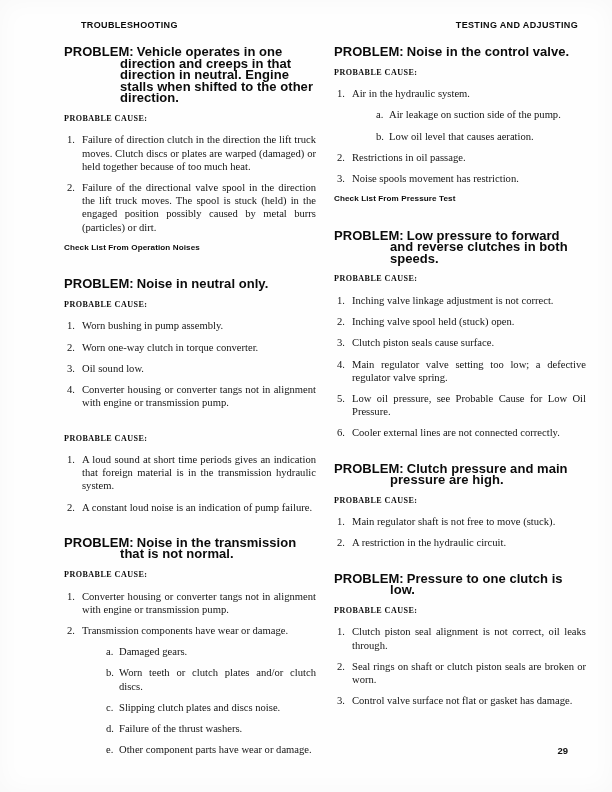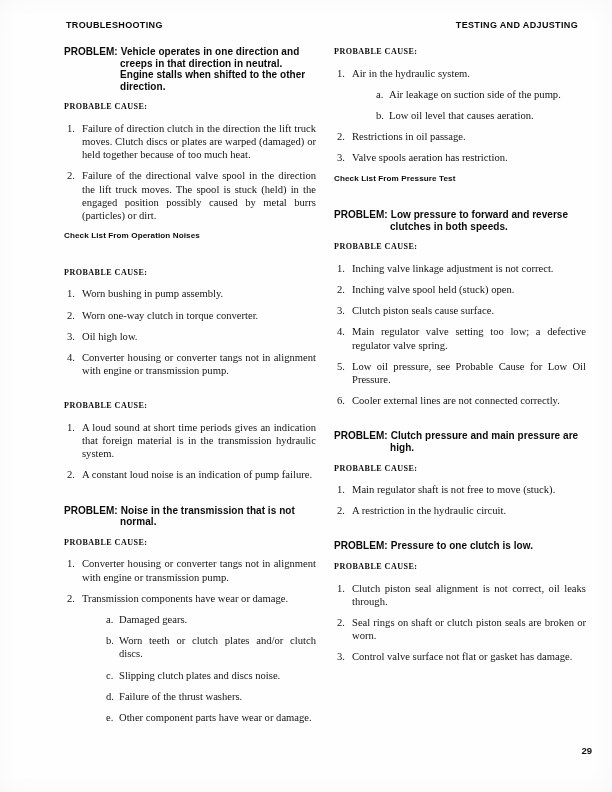--- a/index.html
+++ b/index.html
@@ -26,37 +26,37 @@
   .runhead {
     position: absolute;
     top: 20px;
     font-family: "Liberation Sans", "DejaVu Sans", sans-serif;
     font-weight: bold;
     font-size: 9px;
     letter-spacing: 0.35px;
     color: #0b0b0b;
     white-space: nowrap;
   }
-  .runhead.left  { left: 66px; text-align: center; }
+  .runhead.left  { left: 81px; text-align: center; }
   .runhead.right { right: 34px; }
 
   
   .col {
     position: absolute;
     top: 46px;
     width: 252px;
   }
   .col.left  { left: 64px; }
   .col.right { left: 334px; }
 
   
   .problem {
     font-family: "Liberation Sans", "DejaVu Sans", sans-serif;
     font-weight: bold;
-    font-size: 10px;
+    font-size: 13px;
     line-height: 11.6px;
     letter-spacing: 0.05px;
     color: #0b0b0b;
     margin: 0 0 9px 0;
     padding-left: 56px;
     text-indent: -56px;
   }
   .problem .lbl { margin-right: 3px; }
 
   .cause {
@@ -128,21 +128,21 @@
   .sub-wrap { margin-left: 24px; }
   .sub-wrap ol.subitems > li { padding-left: 13px; }
 
   .gap-sm { height: 8px; }
   .gap-md { height: 16px; }
   .gap-lg { height: 23px; }
 
   
   .folio {
     position: absolute;
-    right: 20px;
+    right: 44px;
     bottom: 36px;
     font-family: "Liberation Sans", "DejaVu Sans", sans-serif;
     font-weight: bold;
     font-size: 9.5px;
     color: #101010;
   }
 
   
   .scan-edge {
     position: absolute;
@@ -176,33 +176,36 @@
           <span class="txt">Failure of the directional valve spool in the direction the lift truck moves. The spool is stuck (held) in the engaged position possibly caused by metal burrs (particles) or dirt.</span>
         </li>
       </ol>
     </div>
 
     <div class="gap-sm"></div>
     <p class="checklist">Check List From Operation Noises</p>
     <div class="gap-md"></div>
 
     <div>
+      <p class="problem">
+        <span class="lbl">PROBLEM:</span><span>Noise in neutral only.</span>
+      </p>
       <p class="cause">PROBABLE CAUSE:</p>
       <ol class="items">
         <li>
           <span class="mark">1.</span>
           <span class="txt">Worn bushing in pump assembly.</span>
         </li>
         <li>
           <span class="mark">2.</span>
           <span class="txt">Worn one-way clutch in torque converter.</span>
         </li>
         <li>
           <span class="mark">3.</span>
-          <span class="txt">Oil high low.</span>
+          <span class="txt">Oil sound low.</span>
         </li>
         <li>
           <span class="mark">4.</span>
           <span class="txt">Converter housing or converter tangs not in alignment with engine or transmission pump.</span>
         </li>
       </ol>
     </div>
 
     <div class="gap-lg"></div>
 
@@ -261,20 +264,23 @@
           </div>
         </li>
       </ol>
     </div>
 
   </div>
 
   <div class="col right">
 
     <div>
+      <p class="problem">
+        <span class="lbl">PROBLEM:</span><span>Noise in the control valve.</span>
+      </p>
       <p class="cause">PROBABLE CAUSE:</p>
       <ol class="items">
         <li>
           <span class="mark">1.</span>
           <span class="txt">Air in the hydraulic system.</span>
           <div class="sub-wrap">
             <ol class="subitems">
               <li>
                 <span class="mark">a.</span>
                 <span class="txt">Air leakage on suction side of the pump.</span>
@@ -285,21 +291,21 @@
               </li>
             </ol>
           </div>
         </li>
         <li>
           <span class="mark">2.</span>
           <span class="txt">Restrictions in oil passage.</span>
         </li>
         <li>
           <span class="mark">3.</span>
-          <span class="txt">Valve spools aeration has restriction.</span>
+          <span class="txt">Noise spools movement has restriction.</span>
         </li>
       </ol>
     </div>
 
     <div class="gap-sm"></div>
     <p class="checklist">Check List From Pressure Test</p>
     <div class="gap-md"></div>
 
     <div>
       <p class="problem">

